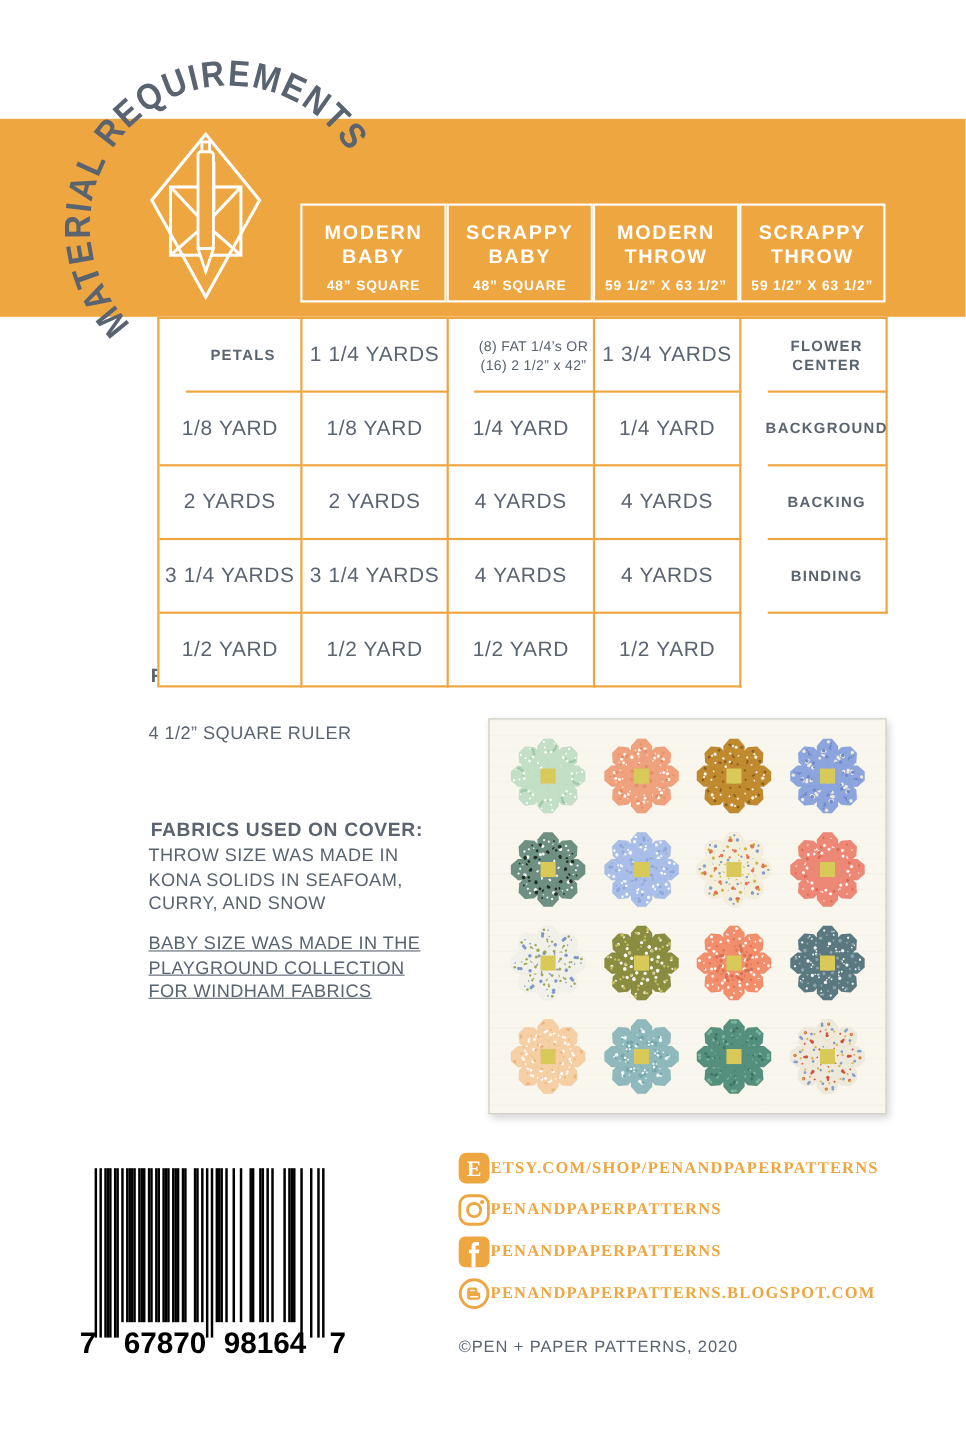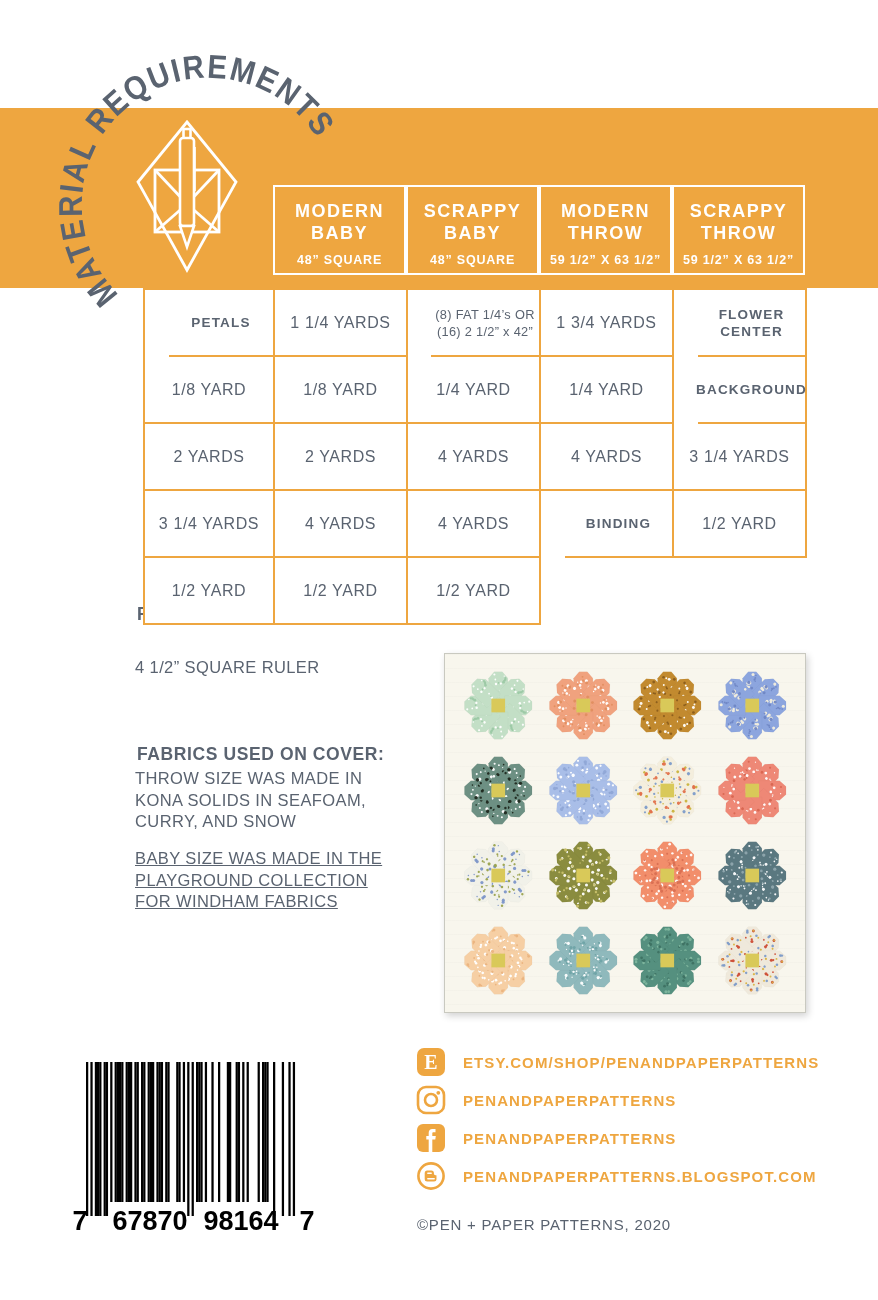--- a/index.html
+++ b/index.html
@@ -32,21 +32,21 @@
   .head-cell .col-name{display:block;font-weight:bold;font-size:18px;letter-spacing:1.5px;line-height:22px;white-space:pre-line;}
   .head-cell .col-size{display:block;margin-top:9px;font-weight:bold;font-size:12.5px;letter-spacing:0.8px;}
   .table-body{
     position:absolute;left:143px;top:288px;z-index:2;background:#ffffff;
     display:grid;grid-template-columns:130px 133px 133px 133px 133px;grid-auto-rows:67px;
     border-left:2px solid var(--orange);border-top:2px solid var(--orange);
   }
   .t-cell{
     box-sizing:border-box;border-right:2px solid var(--orange);border-bottom:2px solid var(--orange);
     display:flex;align-items:center;justify-content:center;text-align:center;
-    font-size:16px;letter-spacing:0.6px;color:var(--ink);white-space:pre-line;line-height:20px;
+    font-size:19px;letter-spacing:0.6px;color:var(--ink);white-space:pre-line;line-height:20px;
   }
   .t-cell.row-label{font-size:13.5px;font-weight:bold;letter-spacing:1.2px;line-height:17px;margin-left:24px;}
   .t-cell.small{font-size:12.8px;letter-spacing:0.3px;line-height:17px;margin-left:23px;}
   
   .txt-heading{position:absolute;left:137px;font-size:17.5px;font-weight:bold;letter-spacing:0.6px;color:var(--ink);}
   .txt-body{position:absolute;left:135px;font-size:16.5px;letter-spacing:0.4px;color:var(--ink);line-height:21.5px;white-space:pre-line;}
   #supply-heading{top:604px;}
   #supply-body{top:657px;}
   #fabrics-heading{top:744px;}
   #fabrics-para1{top:768px;}
@@ -62,21 +62,21 @@
     display:grid;grid-template-columns:repeat(4,1fr);grid-template-rows:repeat(4,1fr);gap:4px;
   }
   .quilt-grid svg{width:100%;height:100%;display:block;}
   
   .barcode{position:absolute;left:60px;top:1056px;width:262px;height:180px;}
   .barcode text{font-family:"Liberation Sans",sans-serif;font-weight:bold;font-size:27px;fill:#000;}
   
   .social{position:absolute;left:416px;top:1047px;display:flex;flex-direction:column;gap:8px;}
   .social-row{display:flex;align-items:center;height:30px;}
   .social-row svg{width:30px;height:30px;flex:0 0 30px;color:var(--orange);}
-  .social-label{margin-left:17px;color:var(--orange);font-weight:bold;font-size:15px;letter-spacing:1.1px;}
+  .social-label{color:var(--orange);font-weight:bold;font-size:15px;letter-spacing:1.1px;font-family:Liberation Serif, serif;}
   
   .copyright{position:absolute;left:417px;top:1216px;font-size:15px;letter-spacing:0.8px;color:var(--ink);}
 </style>
 </head>
 <body>
 
 <div class="page">
 
   <div class="band"></div>
 
@@ -140,20 +140,21 @@
 CENTER</div>
       <div class="t-cell">1/8 YARD</div>
       <div class="t-cell">1/8 YARD</div>
       <div class="t-cell">1/4 YARD</div>
       <div class="t-cell">1/4 YARD</div>
       <div class="t-cell row-label">BACKGROUND</div>
       <div class="t-cell">2 YARDS</div>
       <div class="t-cell">2 YARDS</div>
       <div class="t-cell">4 YARDS</div>
       <div class="t-cell">4 YARDS</div>
+      <div class="t-cell row-label">BACKING</div>
       <div class="t-cell">3 1/4 YARDS</div>
       <div class="t-cell">3 1/4 YARDS</div>
       <div class="t-cell">4 YARDS</div>
       <div class="t-cell">4 YARDS</div>
       <div class="t-cell row-label">BINDING</div>
       <div class="t-cell">1/2 YARD</div>
       <div class="t-cell">1/2 YARD</div>
       <div class="t-cell">1/2 YARD</div>
       <div class="t-cell">1/2 YARD</div>
     </div>

